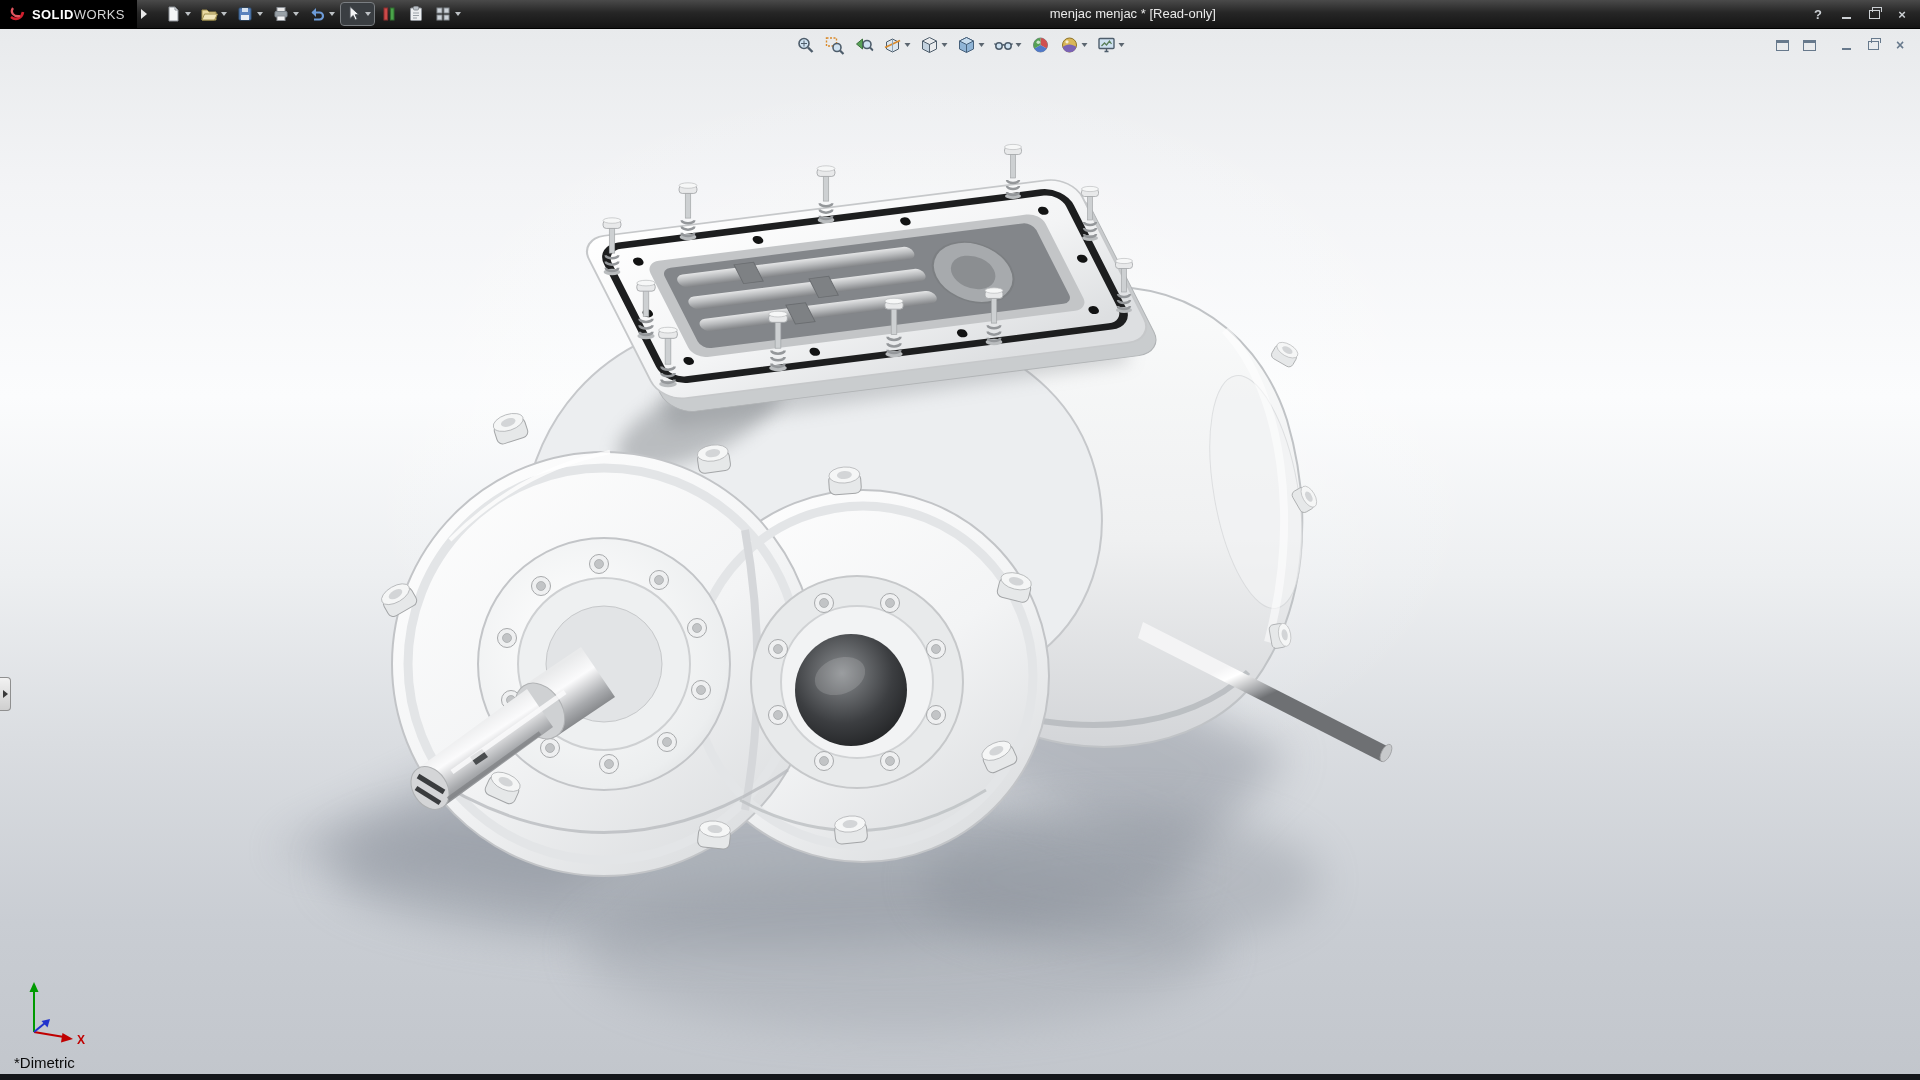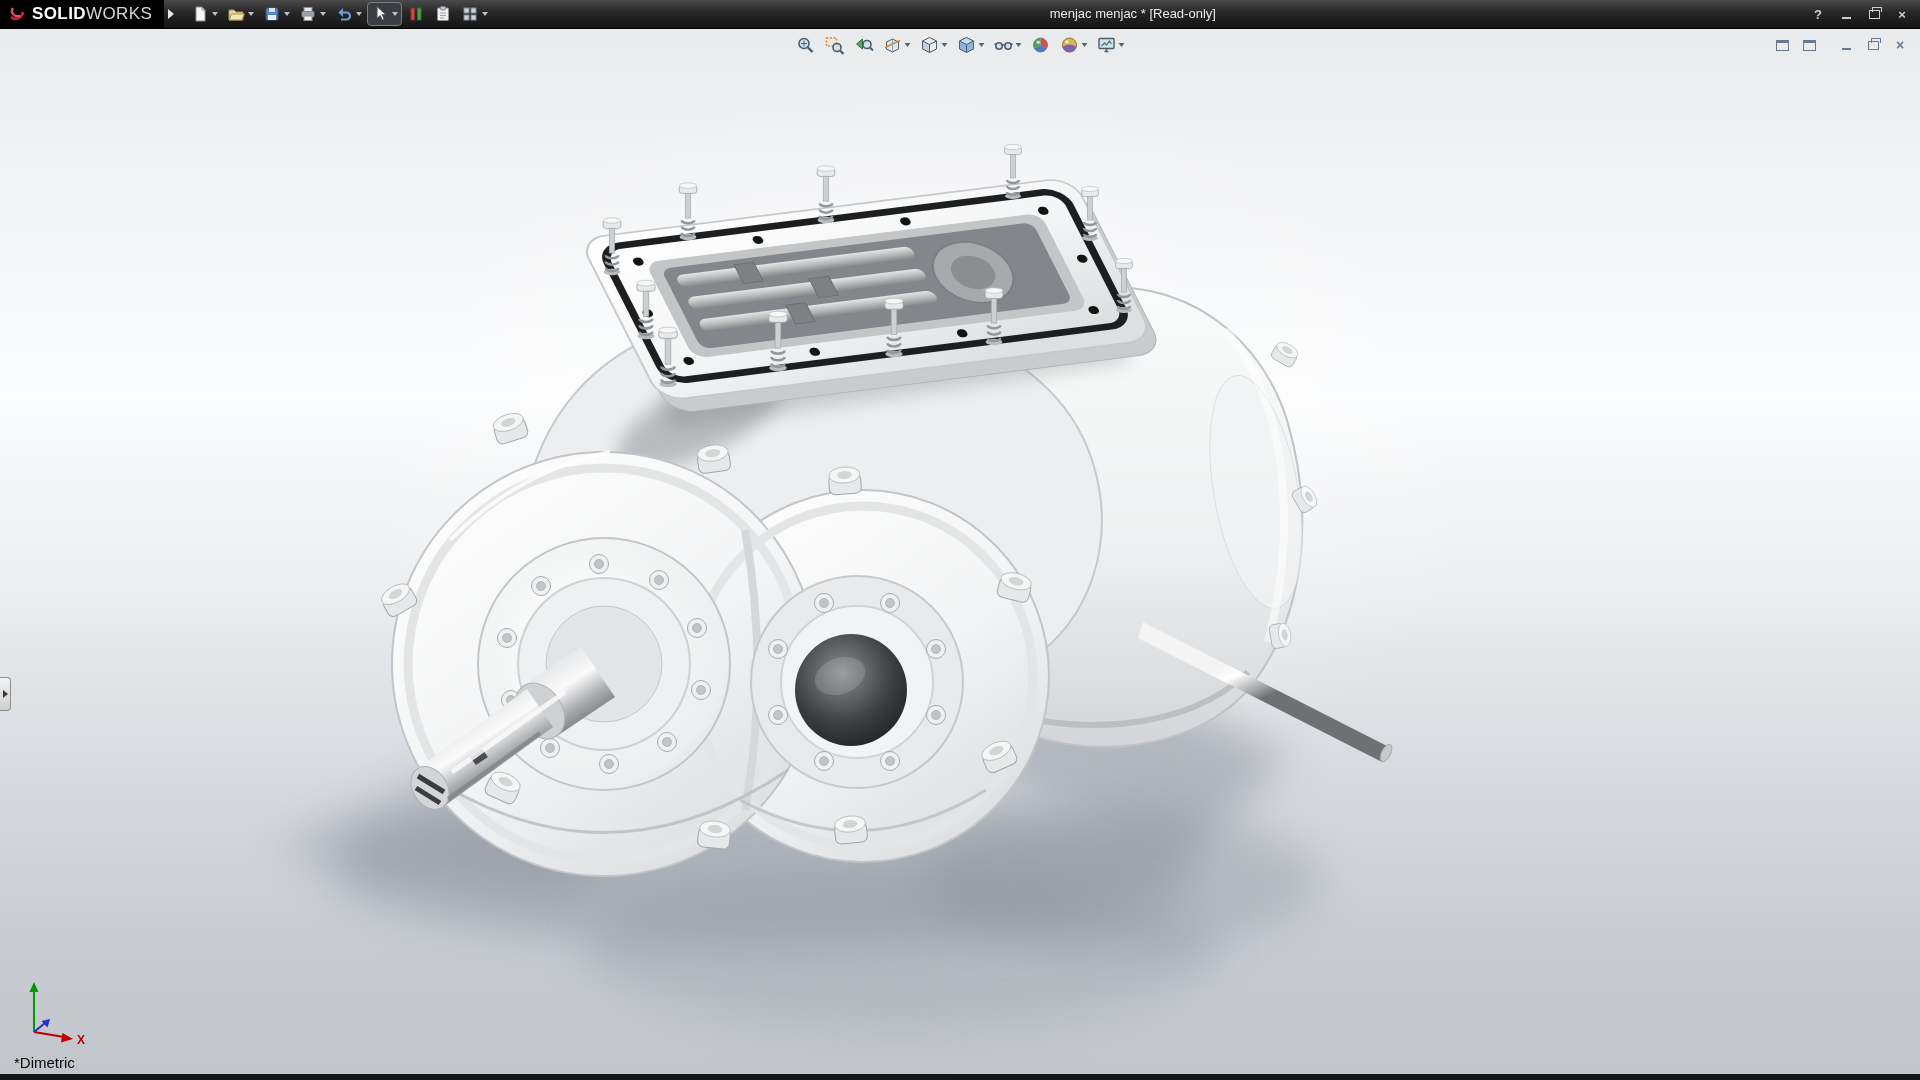--- a/index.html
+++ b/index.html
@@ -4,21 +4,21 @@
 <style>
   html,body{margin:0;padding:0;}
   body{width:1920px;height:1080px;overflow:hidden;position:relative;
        font-family:"Liberation Sans", sans-serif;background:#fff;-webkit-font-smoothing:antialiased;}
 
   
   .titlebar{position:absolute;top:0;left:0;right:0;height:28px;z-index:30;
     background:linear-gradient(#4a4a4a,#262626 45%,#141414);
     border-bottom:1px solid #000;display:flex;align-items:center;}
   .logo{display:flex;align-items:center;gap:6px;height:100%;padding:0 12px 0 8px;background:#000;}
-  .brand{font-size:17px;letter-spacing:.4px;color:#fff;white-space:nowrap;}
+  .brand{font-size:13px;letter-spacing:.4px;color:#fff;white-space:nowrap;}
   .brand .b{font-weight:bold;}
   .brand .l{font-weight:normal;color:#d6d6d6;}
   .menu-arrow{width:0;height:0;border-top:5px solid transparent;border-bottom:5px solid transparent;
     border-left:6px solid #e8e8e8;margin-left:4px;}
   .main-toolbar{display:flex;align-items:center;gap:3px;margin-left:14px;}
   .tb-btn{display:flex;align-items:center;height:22px;padding:0 3px;border-radius:3px;}
   .tb-btn.active{background:#3a3e42;outline:1px solid #7a7e82;}
   .tb-btn svg.ic{width:18px;height:18px;}
   .tb-btn .caret{width:0;height:0;border-left:3.5px solid transparent;border-right:3.5px solid transparent;
     border-top:4px solid #bdc1c5;margin-left:3px;}

